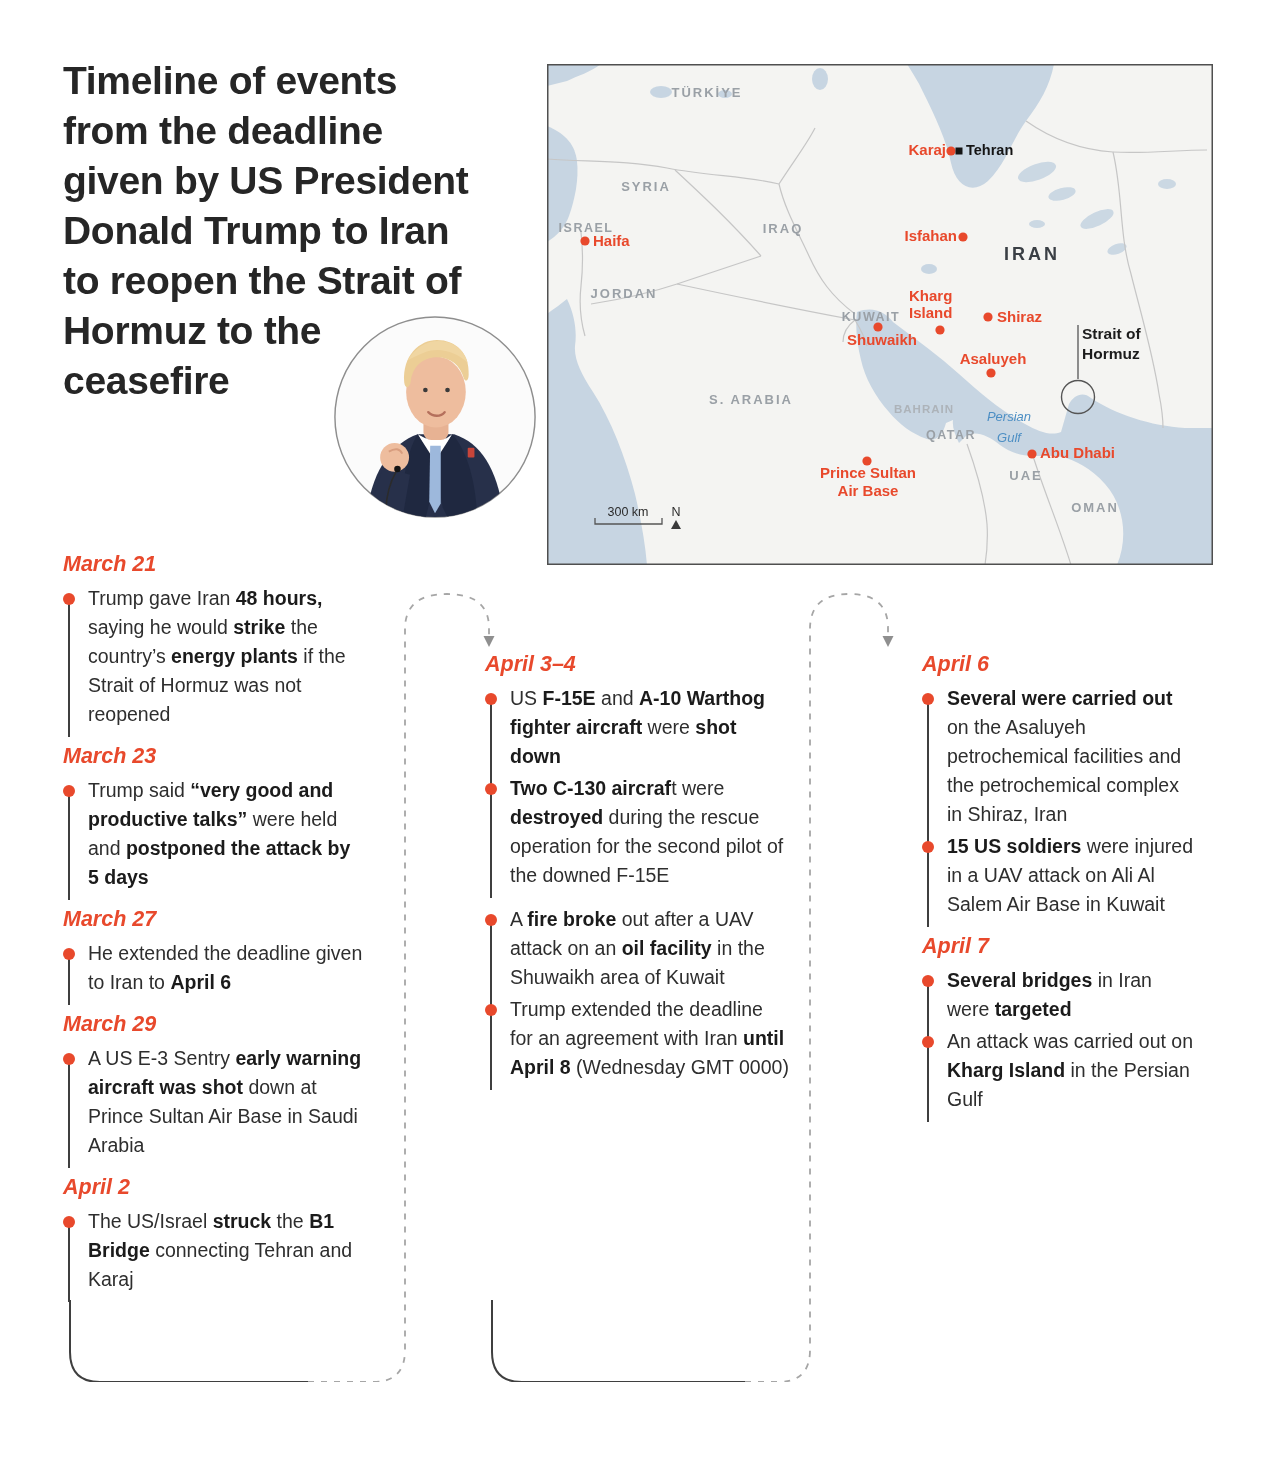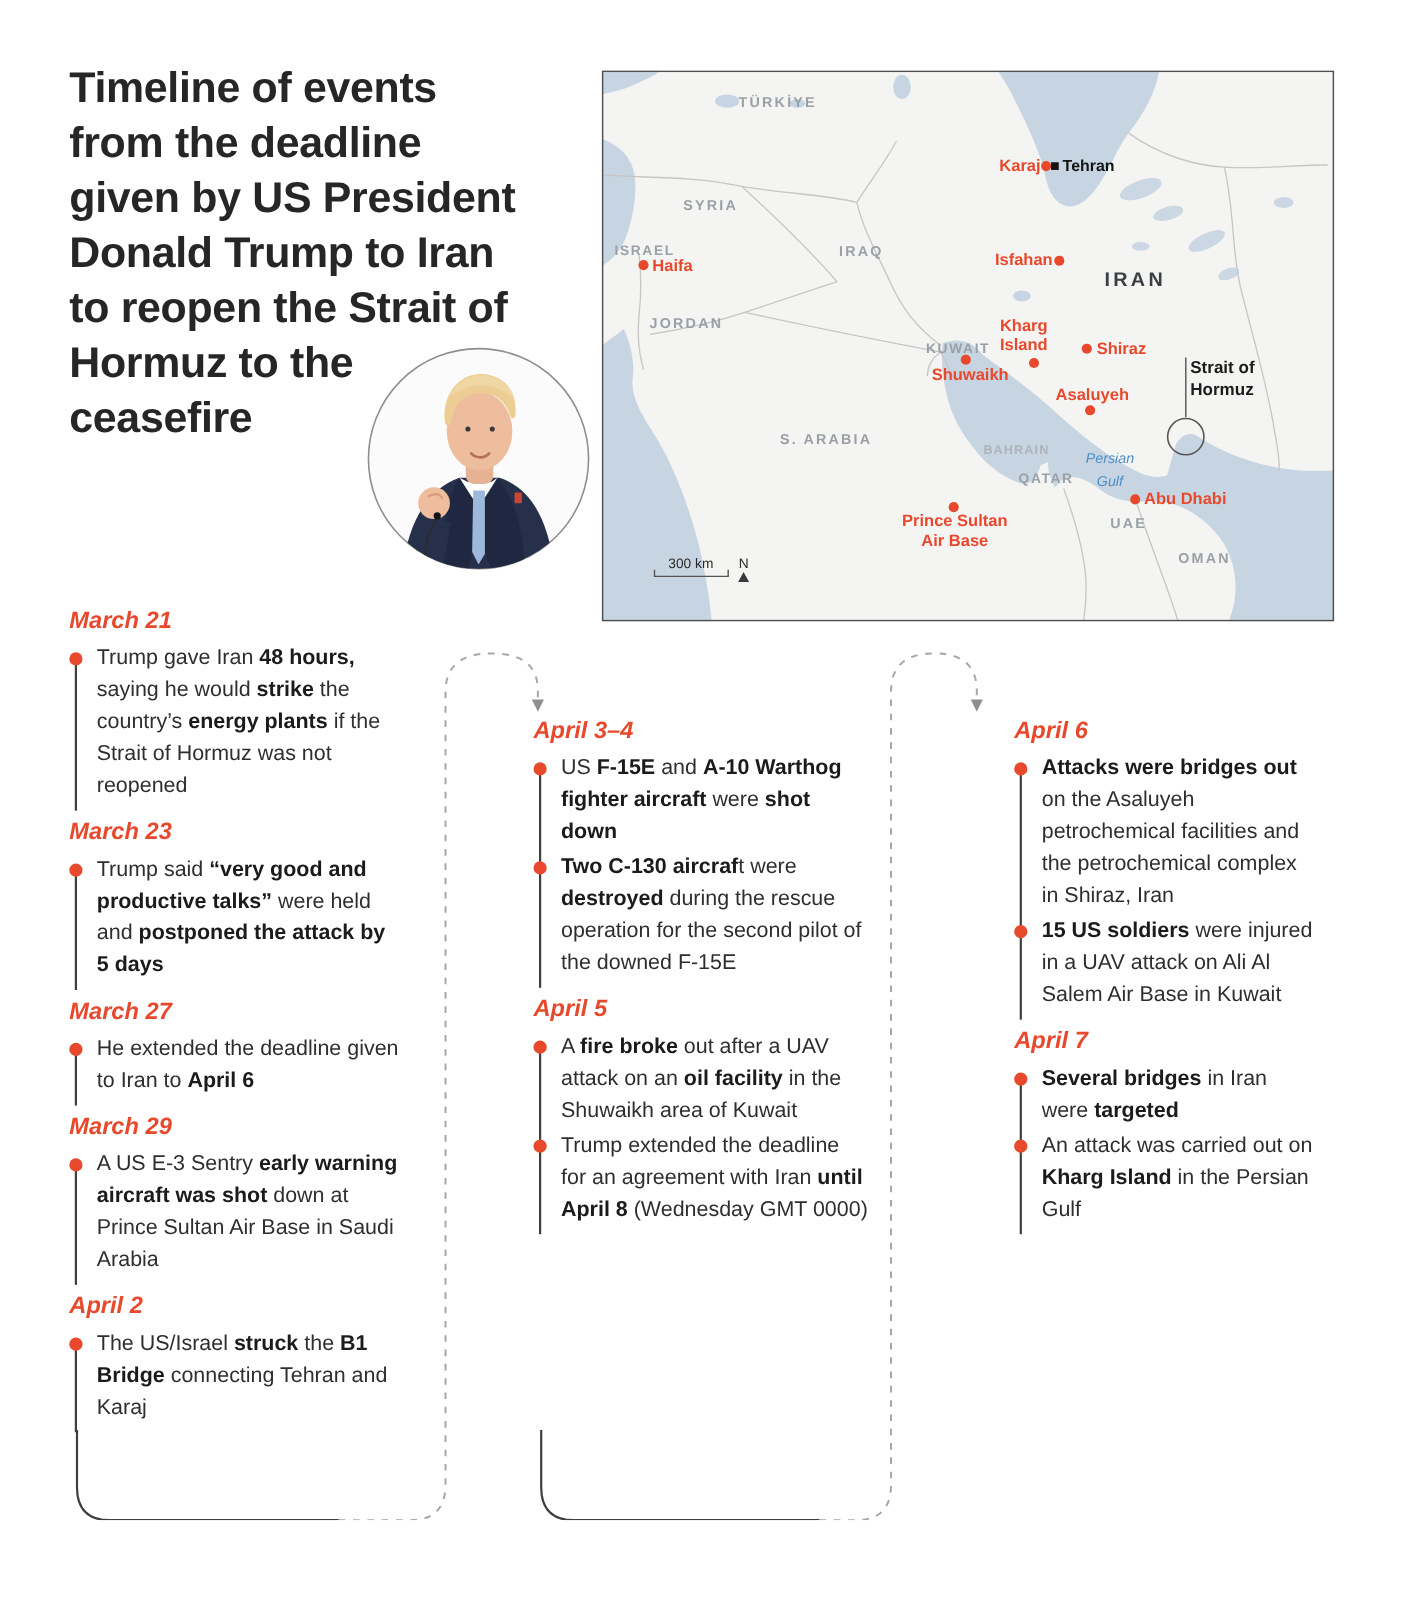--- a/index.html
+++ b/index.html
@@ -216,32 +216,31 @@
     </div>
   <div id="col2" class="tl-col">
       <div class="tl-section">
         <div class="tl-date">April 3–4</div>
         <div class="tl-items">
           <div class="tl-item"><span class="tl-dot"></span><span class="tl-text"><span>US </span><b>F-15E</b><span> and </span><b>A-10 Warthog fighter aircraft</b><span> were </span><b>shot down</b></span></div>
           <div class="tl-item"><span class="tl-dot"></span><span class="tl-text"><b>Two C-130 aircraf</b><span>t were </span><b>destroyed</b><span> during the rescue operation for the second pilot of the downed F-15E</span></span></div>
         </div>
       </div>
       <div class="tl-section">
-        <div class="tl-date">April 5</div>
         <div class="tl-items">
           <div class="tl-item"><span class="tl-dot"></span><span class="tl-text"><span>A </span><b>fire broke</b><span> out after a UAV attack on an </span><b>oil facility</b><span> in the Shuwaikh area of Kuwait</span></span></div>
           <div class="tl-item"><span class="tl-dot"></span><span class="tl-text"><span>Trump extended the deadline for an agreement with Iran </span><b>until April 8</b><span> (Wednesday GMT 0000)</span></span></div>
         </div>
       </div>
     </div>
   <div id="col3" class="tl-col">
       <div class="tl-section">
         <div class="tl-date">April 6</div>
         <div class="tl-items">
-          <div class="tl-item"><span class="tl-dot"></span><span class="tl-text"><b>Attacks were bridges out</b><span> on the Asaluyeh petrochemical facilities and the petrochemical complex in Shiraz, Iran</span></span></div>
+          <div class="tl-item"><span class="tl-dot"></span><span class="tl-text"><b>Several were carried out</b><span> on the Asaluyeh petrochemical facilities and the petrochemical complex in Shiraz, Iran</span></span></div>
           <div class="tl-item"><span class="tl-dot"></span><span class="tl-text"><b>15 US soldiers</b><span> were injured in a UAV attack on Ali Al Salem Air Base in Kuwait</span></span></div>
         </div>
       </div>
       <div class="tl-section">
         <div class="tl-date">April 7</div>
         <div class="tl-items">
           <div class="tl-item"><span class="tl-dot"></span><span class="tl-text"><b>Several bridges</b><span> in Iran were </span><b>targeted</b></span></div>
           <div class="tl-item"><span class="tl-dot"></span><span class="tl-text"><span>An attack was carried out on </span><b>Kharg Island</b><span> in the Persian Gulf</span></span></div>
         </div>
       </div>

